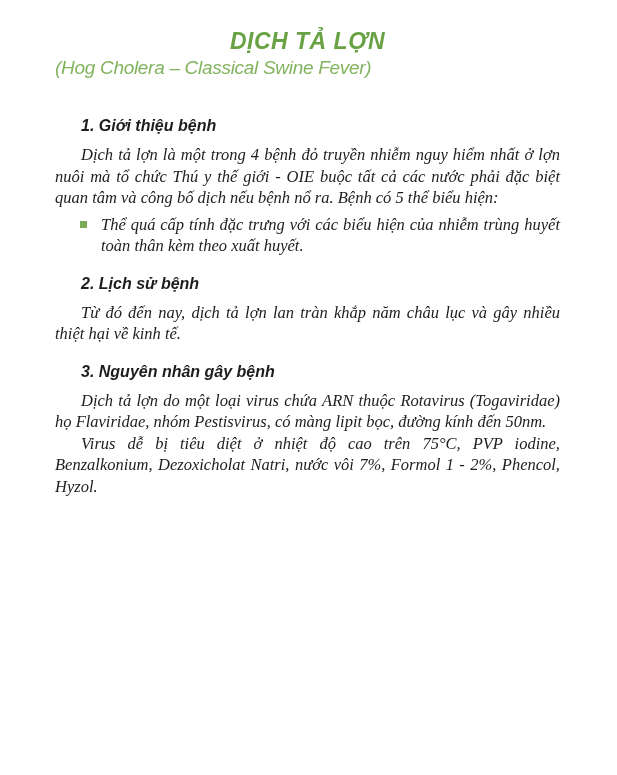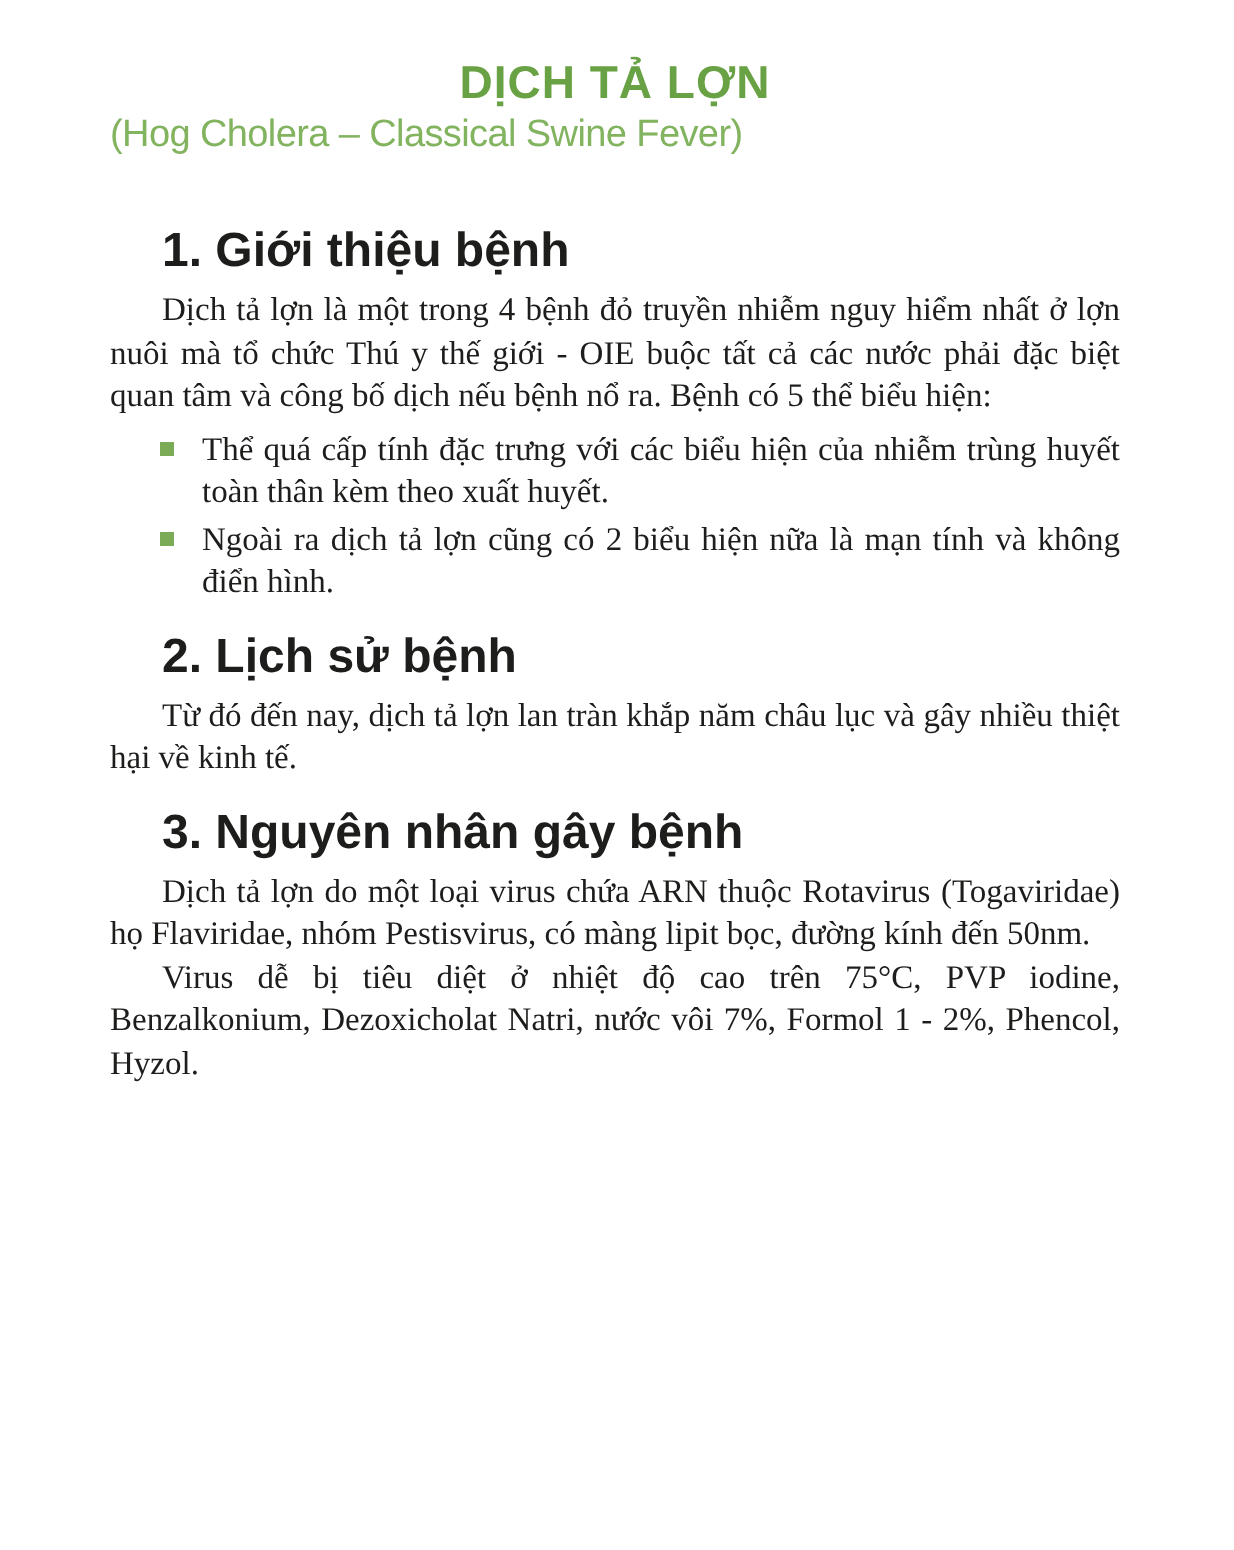--- a/index.html
+++ b/index.html
@@ -13,20 +13,21 @@
   html,body{background:#fff;}
   body{
     width:617px;height:775px;overflow:hidden;
     background:var(--paper);
     font-family:"Liberation Serif", serif;
     color:var(--ink);
   }
   .page{
     width:617px;height:775px;
     padding:28px 57px 0 55px;
+    font-style:italic;
   }
   .doc-title{
     text-align:center;
     font-family:"Liberation Sans", sans-serif;
     font-weight:bold;
     font-size:23px;
     line-height:27px;
     letter-spacing:.5px;
     color:var(--green-title);
   }
@@ -34,21 +35,21 @@
     font-family:"Liberation Sans", sans-serif;
     font-weight:normal;
     font-size:19px;
     line-height:25px;
     letter-spacing:-0.3px;
     color:var(--green-subtitle);
   }
   .section-heading{
     font-family:"Liberation Sans", sans-serif;
     font-weight:bold;
-    font-size:24px;
+    font-size:16px;
     line-height:23px;
     color:var(--ink);
     margin:15px 0 7px 26px;
   }
   .section:first-child .section-heading{
     margin-top:34px;
   }
   .section p{
     font-size:16.5px;
     line-height:21.5px;
@@ -83,21 +84,20 @@
 
 <div class="page">
   <h1 class="doc-title">DỊCH TẢ LỢN</h1>
   <h2 class="doc-subtitle">(Hog Cholera – Classical Swine Fever)</h2>
   <div id="sections">
   <section class="section">
     <h3 class="section-heading">1. Giới thiệu bệnh</h3>
   <p>Dịch tả lợn là một trong 4 bệnh đỏ truyền nhiễm nguy hiểm nhất ở lợn nuôi mà tổ chức Thú y thế giới - OIE buộc tất cả các nước phải đặc biệt quan tâm và công bố dịch nếu bệnh nổ ra. Bệnh có 5 thể biểu hiện:</p>
         <ul class="bullet-list">
           <li><span class="bullet-square"></span><span>Thể quá cấp tính đặc trưng với các biểu hiện của nhiễm trùng huyết toàn thân kèm theo xuất huyết.</span></li>
-          <li><span class="bullet-square"></span><span>Ngoài ra dịch tả lợn cũng có 2 biểu hiện nữa là mạn tính và không điển hình.</span></li>
         </ul>
       </section>
 
   <section class="section">
     <h3 class="section-heading">2. Lịch sử bệnh</h3>
         <p>Từ đó đến nay, dịch tả lợn lan tràn khắp năm châu lục và gây nhiều thiệt hại về kinh tế.</p>
       </section>
 
   <section class="section">
     <h3 class="section-heading">3. Nguyên nhân gây bệnh</h3>

